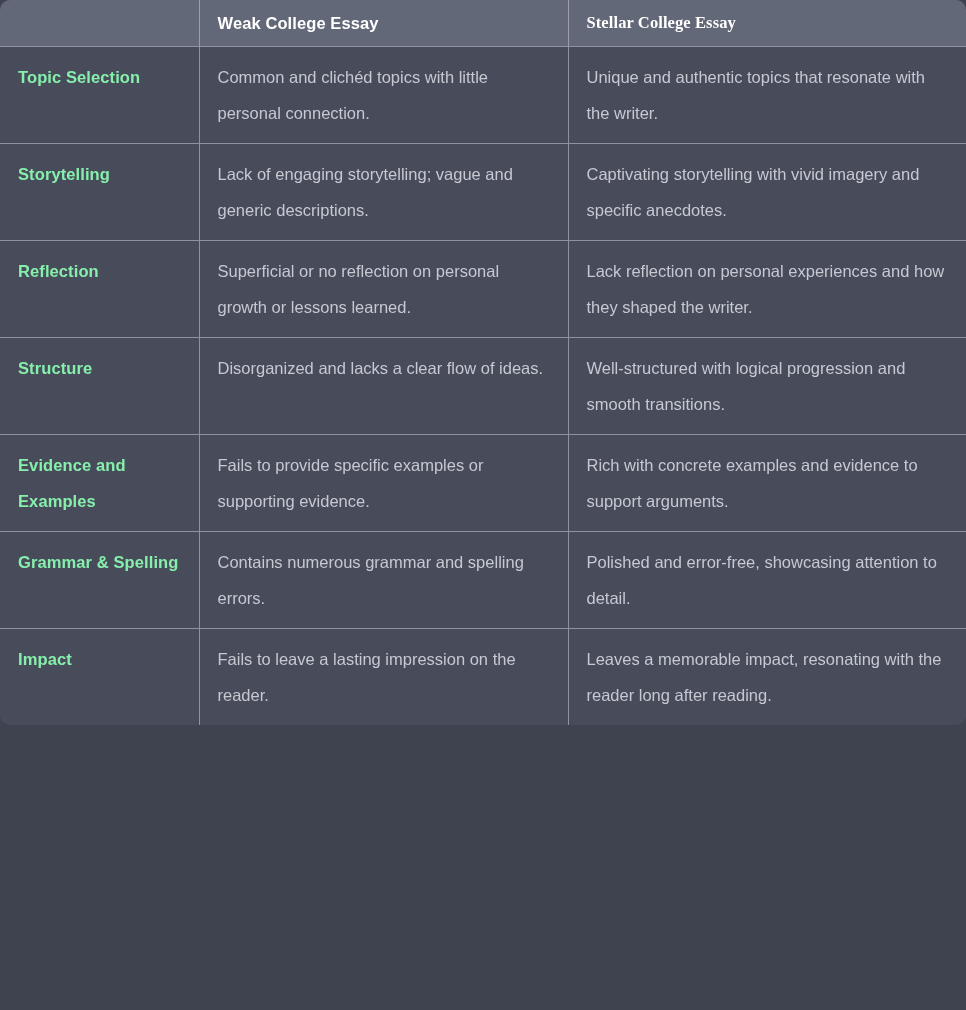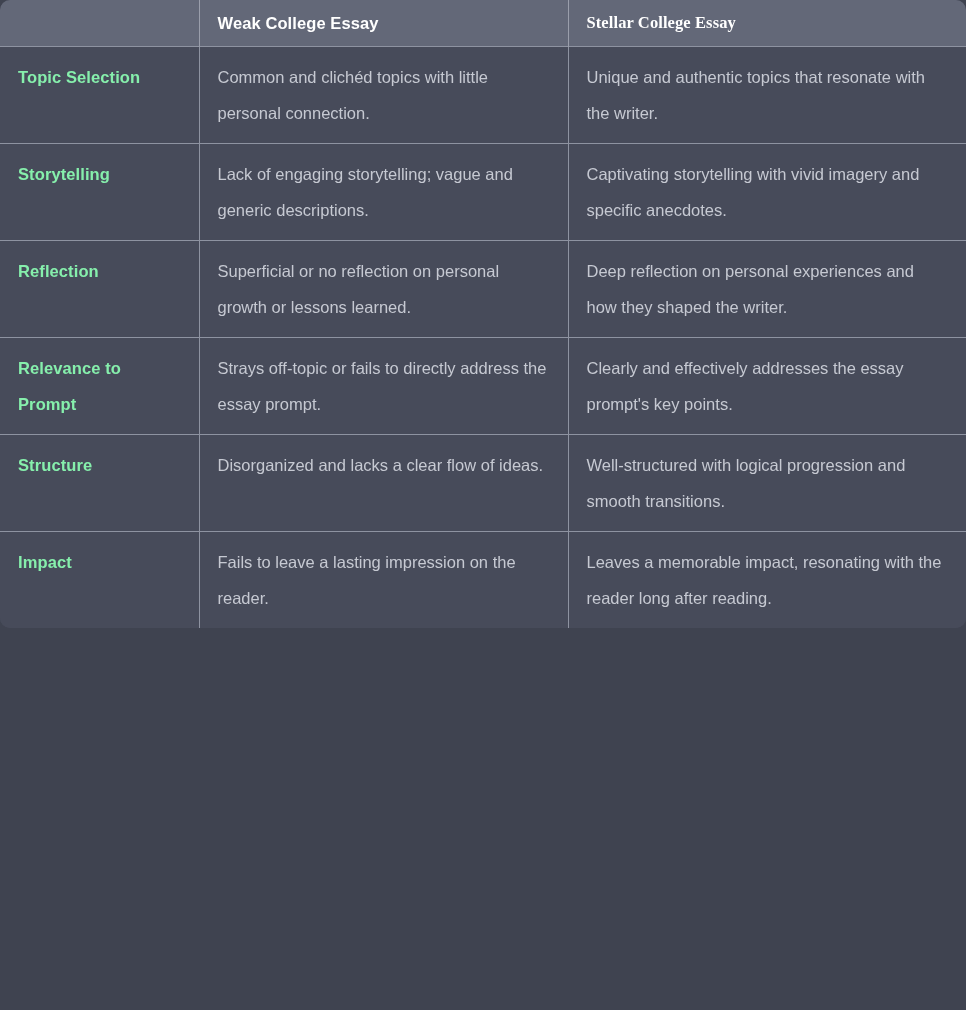--- a/index.html
+++ b/index.html
@@ -93,31 +93,36 @@
           <td class="stellar">Unique and authentic topics that resonate with the writer.</td>
         </tr>
         <tr>
           <td class="criterion">Storytelling</td>
           <td class="weak">Lack of engaging storytelling; vague and generic descriptions.</td>
           <td class="stellar">Captivating storytelling with vivid imagery and specific anecdotes.</td>
         </tr>
         <tr>
           <td class="criterion">Reflection</td>
           <td class="weak">Superficial or no reflection on personal growth or lessons learned.</td>
-          <td class="stellar">Deep reflection on personal experiences and how they shaped the writer.</td>
-        </tr>
-        <tr>
-          <td class="criterion">Relevance to Prompt</td>
-          <td class="weak">Strays off-topic or fails to directly address the essay prompt.</td>
-          <td class="stellar">Clearly and effectively addresses the essay prompt's key points.</td>
+          <td class="stellar">Lack reflection on personal experiences and how they shaped the writer.</td>
         </tr>
         <tr>
           <td class="criterion">Structure</td>
           <td class="weak">Disorganized and lacks a clear flow of ideas.</td>
           <td class="stellar">Well-structured with logical progression and smooth transitions.</td>
+        </tr>
+        <tr>
+          <td class="criterion">Evidence and Examples</td>
+          <td class="weak">Fails to provide specific examples or supporting evidence.</td>
+          <td class="stellar">Rich with concrete examples and evidence to support arguments.</td>
+        </tr>
+        <tr>
+          <td class="criterion">Grammar &amp; Spelling</td>
+          <td class="weak">Contains numerous grammar and spelling errors.</td>
+          <td class="stellar">Polished and error-free, showcasing attention to detail.</td>
         </tr>
         <tr>
           <td class="criterion">Impact</td>
           <td class="weak">Fails to leave a lasting impression on the reader.</td>
           <td class="stellar">Leaves a memorable impact, resonating with the reader long after reading.</td>
         </tr>
       </tbody>
   </table>
 </div>
 

